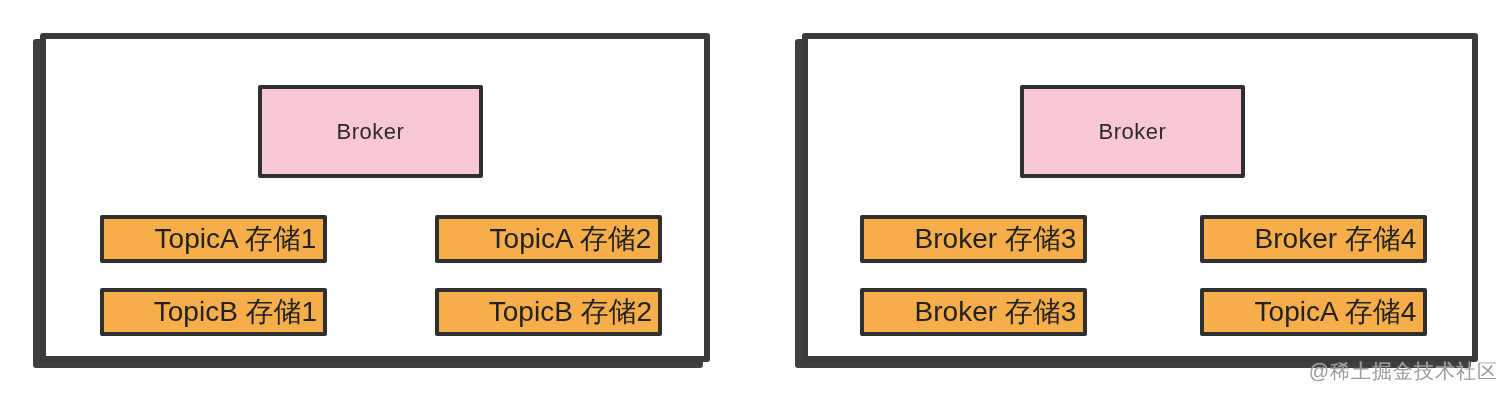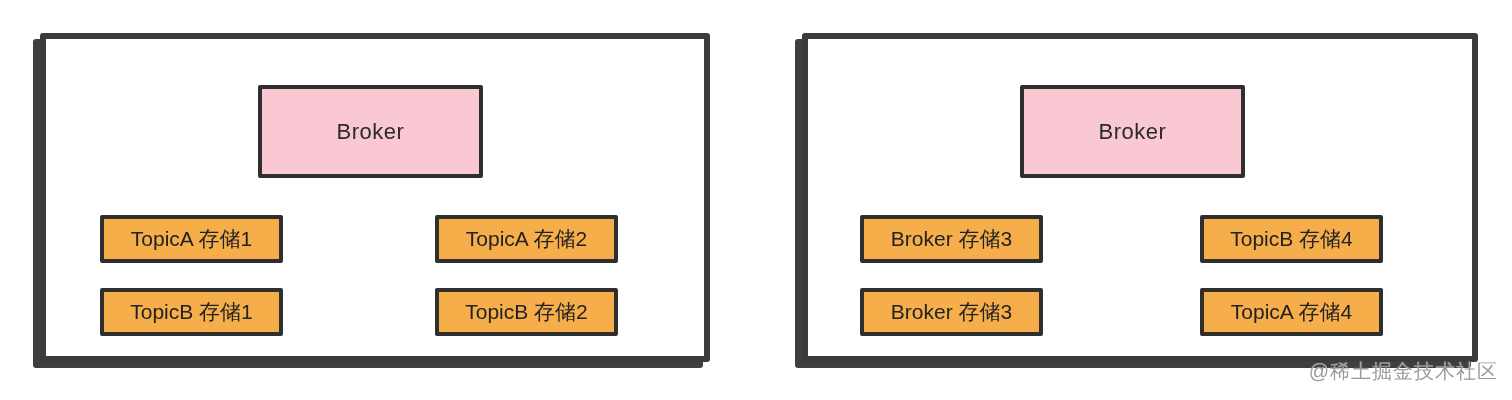--- a/index.html
+++ b/index.html
@@ -44,22 +44,23 @@
     letter-spacing:0.5px;
     text-align:right;
   }
   .topic{
     position:absolute;
     width:175px;height:40px;
     background:var(--topic-fill);
     border:4px solid var(--box-border);
     border-radius:2px;
     display:flex;align-items:center;justify-content:center;
-    font-size:21px;color:#222222;
+    font-size:28px;color:#222222;
     white-space:nowrap;
+    padding-left:44px;
   }
   .row-a{top:176px;}
   .row-b{top:249px;}
   .col-1{left:54px;}
   .col-2{left:389px;}
   .panel-right .col-1{left:52px;}
   .panel-right .col-2{left:392px;}
   .watermark{
     position:absolute;
     right:14px;top:358px;
@@ -82,20 +83,20 @@
     <div class="topic row-a col-2">TopicA 存储2</div>
     <div class="topic row-b col-1">TopicB 存储1</div>
     <div class="topic row-b col-2">TopicB 存储2</div>
   </div>
 
   <div class="panel panel-right">
     <div class="broker">
       <span>Broker</span>
     </div>
     <div class="topic row-a col-1">Broker 存储3</div>
-    <div class="topic row-a col-2">TopicB 存储4</div>
+    <div class="topic row-a col-2">Broker 存储4</div>
     <div class="topic row-b col-1">Broker 存储3</div>
     <div class="topic row-b col-2">TopicA 存储4</div>
   </div>
 
   <div class="watermark">@稀土掘金技术社区</div>
 
 </div>
 
 </body></html>

